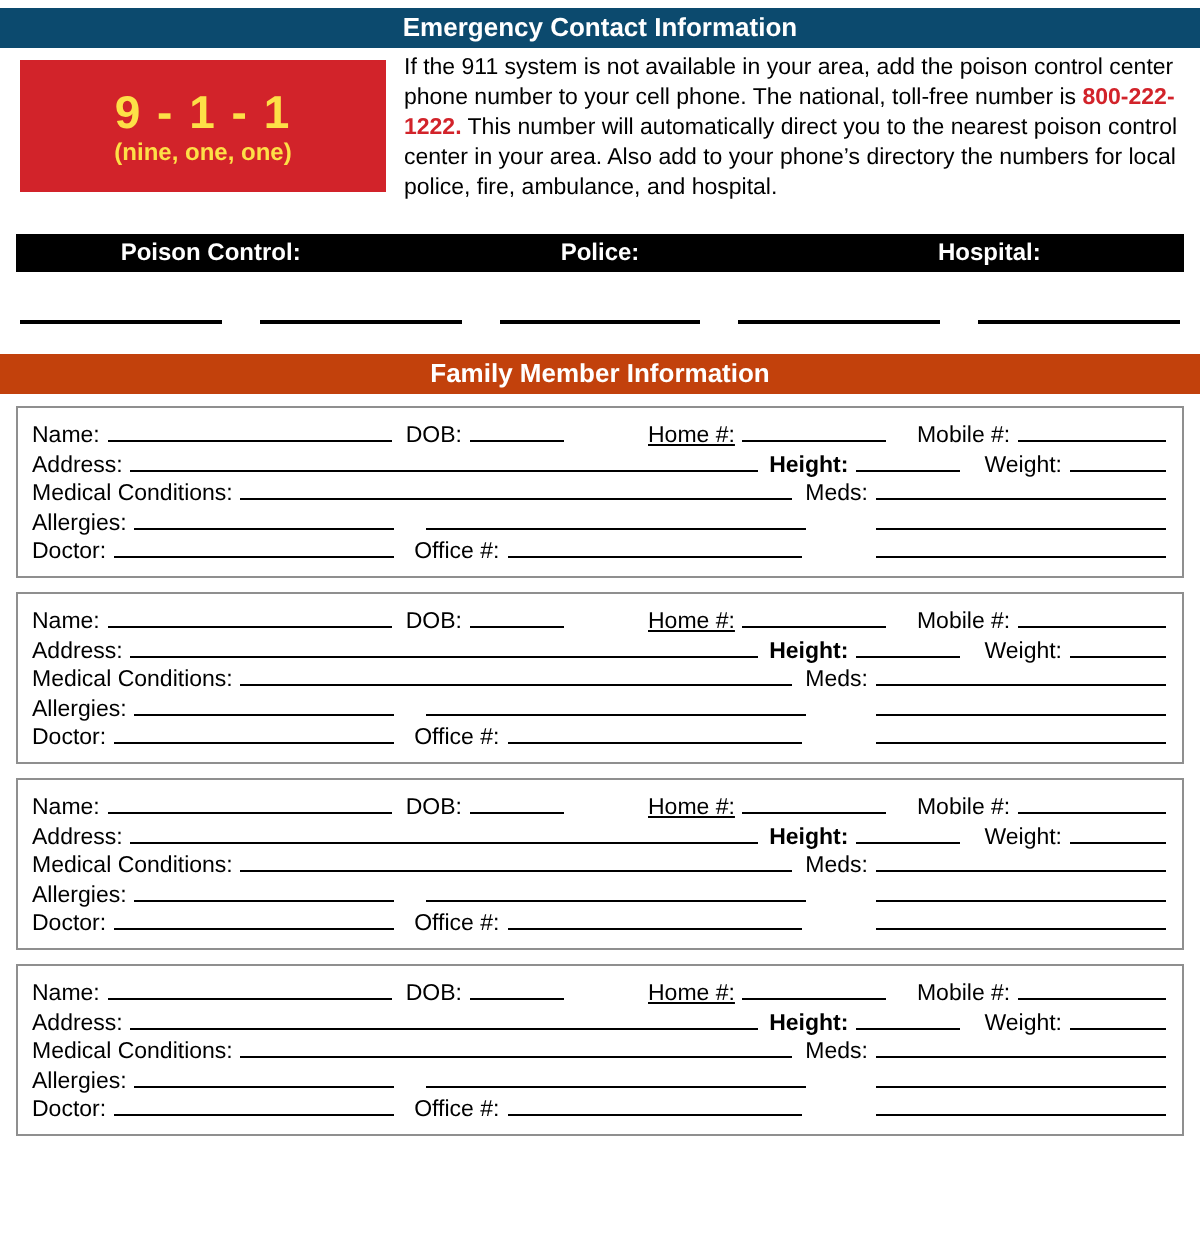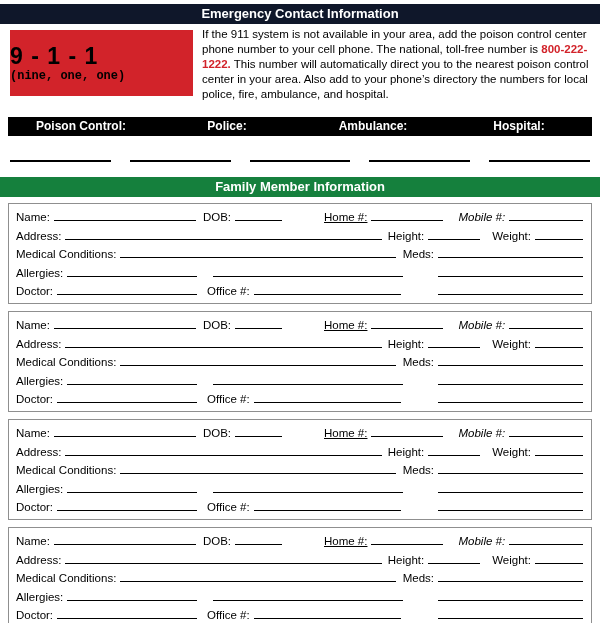--- a/index.html
+++ b/index.html
@@ -3,85 +3,84 @@
 <meta charset="utf-8">
 <style>
   * { box-sizing: border-box; margin: 0; padding: 0; }
   html, body { width: 600px; height: 623px; overflow: hidden; background: #fff; }
   body { font-family: "Liberation Sans", sans-serif; color: #000; }
 
   .bar { margin-top: 4px; height: 20px; background: #000; color: #fff;
          font-weight: bold; font-size: 13px; text-align: center; line-height: 20px; }
 
   .intro-section { display: flex; margin: 6px 9px 0 10px; }
-  .red-box { width: 183px; height: 66px; background: #d2232a; color: #000000;
-             text-align: left; display: flex; flex-direction: column;
+  .red-box { width: 183px; height: 66px; background: #d2232a; color: #fde047;
+             text-align: center; display: flex; flex-direction: column;
              justify-content: center; font-weight: bold; flex: none; }
   .red-number { font-size: 23px; line-height: 25px; letter-spacing: 1px; }
-  .red-words  { font-size: 12px; line-height: 14px; font-family: Liberation Mono, monospace; }
+  .red-words  { font-size: 12px; line-height: 14px; }
   .red-system { font-size: 13px; line-height: 15px; }
   .intro-text { flex: 1; margin-left: 9px; font-size: 11.5px; line-height: 15px; margin-top: -3px; }
   .phone-red { color: #d2232a; font-weight: bold; }
 
   .contacts-row { display: flex; gap: 0; margin: 15px 8px 16px; }
   .contact-label { flex: 1; background: #000; color: #fff; font-weight: bold;
                    font-size: 12px; text-align: center; height: 19px; line-height: 19px; }
 
   .contact-lines { display: flex; gap: 19px; margin: 24px 10px 0; }
   .contact-line { flex: 1; height: 2px; border-bottom: 2px solid #000; }
 
   .family-bar { margin-top: 15px; }
 
   #members { margin: 6px 8px 0; }
-  .member-box { border: 1px solid #8f8f8f; height: 101px; margin-bottom: 7px;
+  .member-box { border: 1px solid #8f8f8f; height: 86px; margin-bottom: 7px;
                 padding: 7px 8px 6px 7px; display: flex; flex-direction: column;
                 justify-content: space-between; font-size: 11.5px; }
   .frow { display: flex; align-items: baseline; white-space: nowrap; }
   .lbl { flex: none; margin-right: 4px; }
   .bl  { flex: none; height: 10px; border-bottom: 1px solid #000; margin-bottom: -2px; }
   .fill { flex: 1; }
   .sp { flex: 1; border: none; }
 
   .w-name { width: 142px; }  .w-dob { width: 47px; }  .w-home { width: 72px; }
   .w-hline { width: 52px; }  .w-wline { width: 48px; }
   .w-right { width: 145px; } .w-allerg { width: 130px; } .w-mid { width: 190px; }
   .w-doc { width: 140px; }   .w-office { width: 147px; }
-  .ml6 { margin-left: 6px; } .ml7 { margin-left: 7px; } .ml10 { margin-left: 10px; }
-  .ml12 { margin-left: 12px; } .ml15 { margin-left: 15px; font-style: italic; } .ml16 { margin-left: 16px; }
+  .ml6 { margin-left: 6px; font-weight: bold; } .ml7 { margin-left: 7px; } .ml10 { margin-left: 10px; }
+  .ml12 { margin-left: 12px; } .ml15 { margin-left: 15px; } .ml16 { margin-left: 16px; }
   .ml25 { margin-left: 42px; text-decoration: underline; }
 </style>
 </head>
 <body>
 
-<div class="bar" style="background-color: #0f172a; color: rgb(255, 255, 255);">Emergency Contact Information</div>
+<div class="bar" style="background-color: #0c4a6e; color: rgb(255, 255, 255);">Emergency Contact Information</div>
 
 <div class="intro-section">
   <div class="red-box" style="background-color: rgb(210, 35, 42);">
     <div class="red-number">9 - 1 - 1</div>
     <div class="red-words">(nine, one, one)</div>
   </div>
   <div class="intro-text"><span>If the 911 system is not available in your area, add the poison control center phone number to your cell phone. The national, toll-free number is </span><span class="phone-red" style="color: rgb(210, 35, 42);">800-222-1222.</span><span> This number will automatically direct you to the nearest poison control center in your area. Also add to your phone’s directory the numbers for local police, fire, ambulance, and hospital.</span></div>
 </div>
 
 <div class="contacts-row">
   <div class="contact-label">Poison Control:</div>
   <div class="contact-label">Police:</div>
-  <div class="contact-label">Ambulance:</div>
   <div class="contact-label">Hospital:</div>
 </div>
 
 <div class="contact-lines">
   <div class="contact-line"></div>
   <div class="contact-line"></div>
   <div class="contact-line"></div>
   <div class="contact-line"></div>
   <div class="contact-line"></div>
 </div>
 
-<div class="bar family-bar" style="background-color: #15803d; color: rgb(255, 255, 255);">Family Member Information</div>
+<div class="bar family-bar" style="background-color: #c2410c; color: rgb(255, 255, 255);">Family Member Information</div>
 
 <div id="members">
   <div class="member-box">
     <div class="frow">
       <span class="lbl">Name:</span>
       <span class="bl w-name"></span>
       <span class="lbl ml7">DOB:</span>
       <span class="bl w-dob"></span>
       <span class="lbl ml25">Home #:</span>
       <span class="bl w-home"></span>

